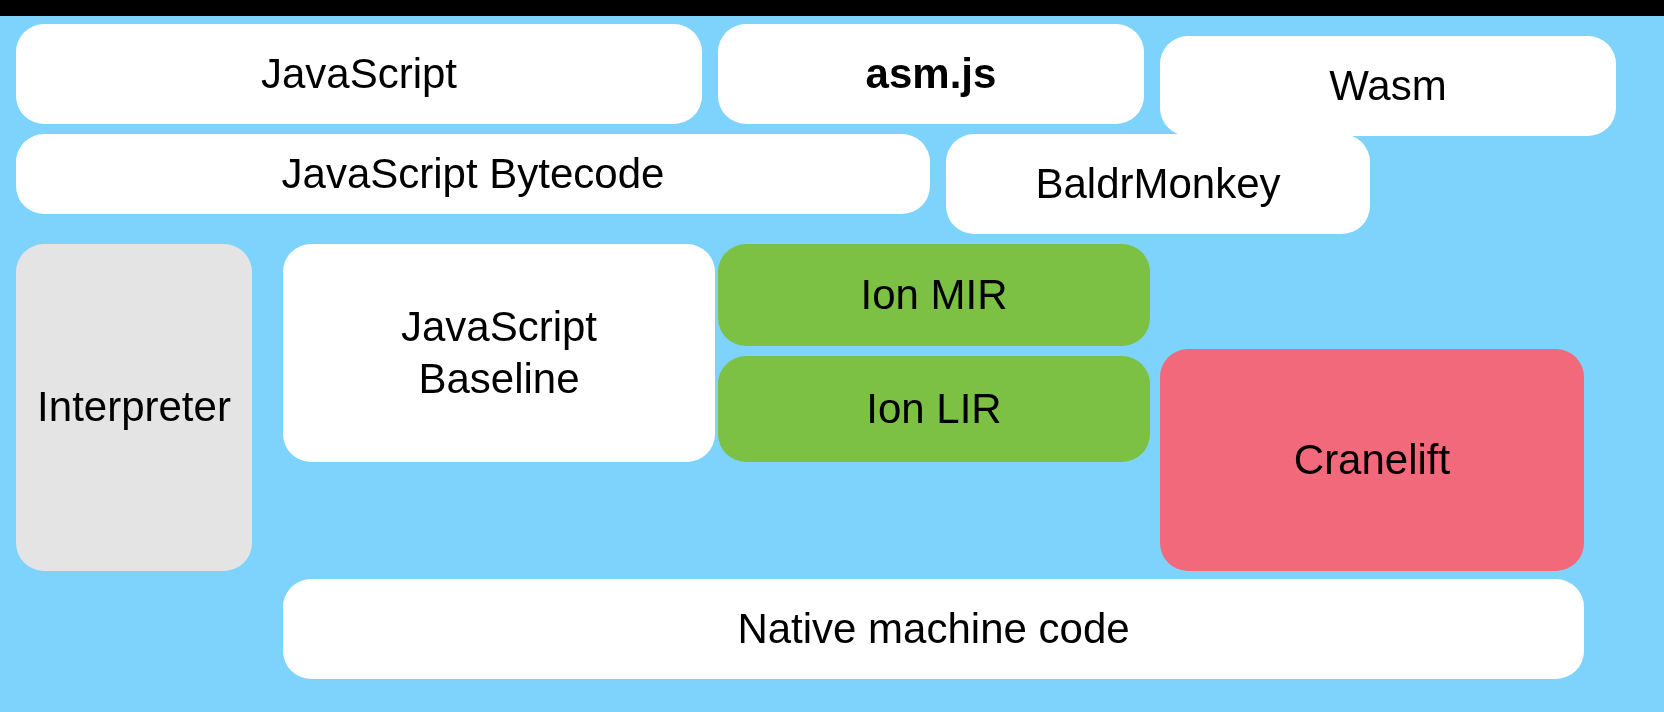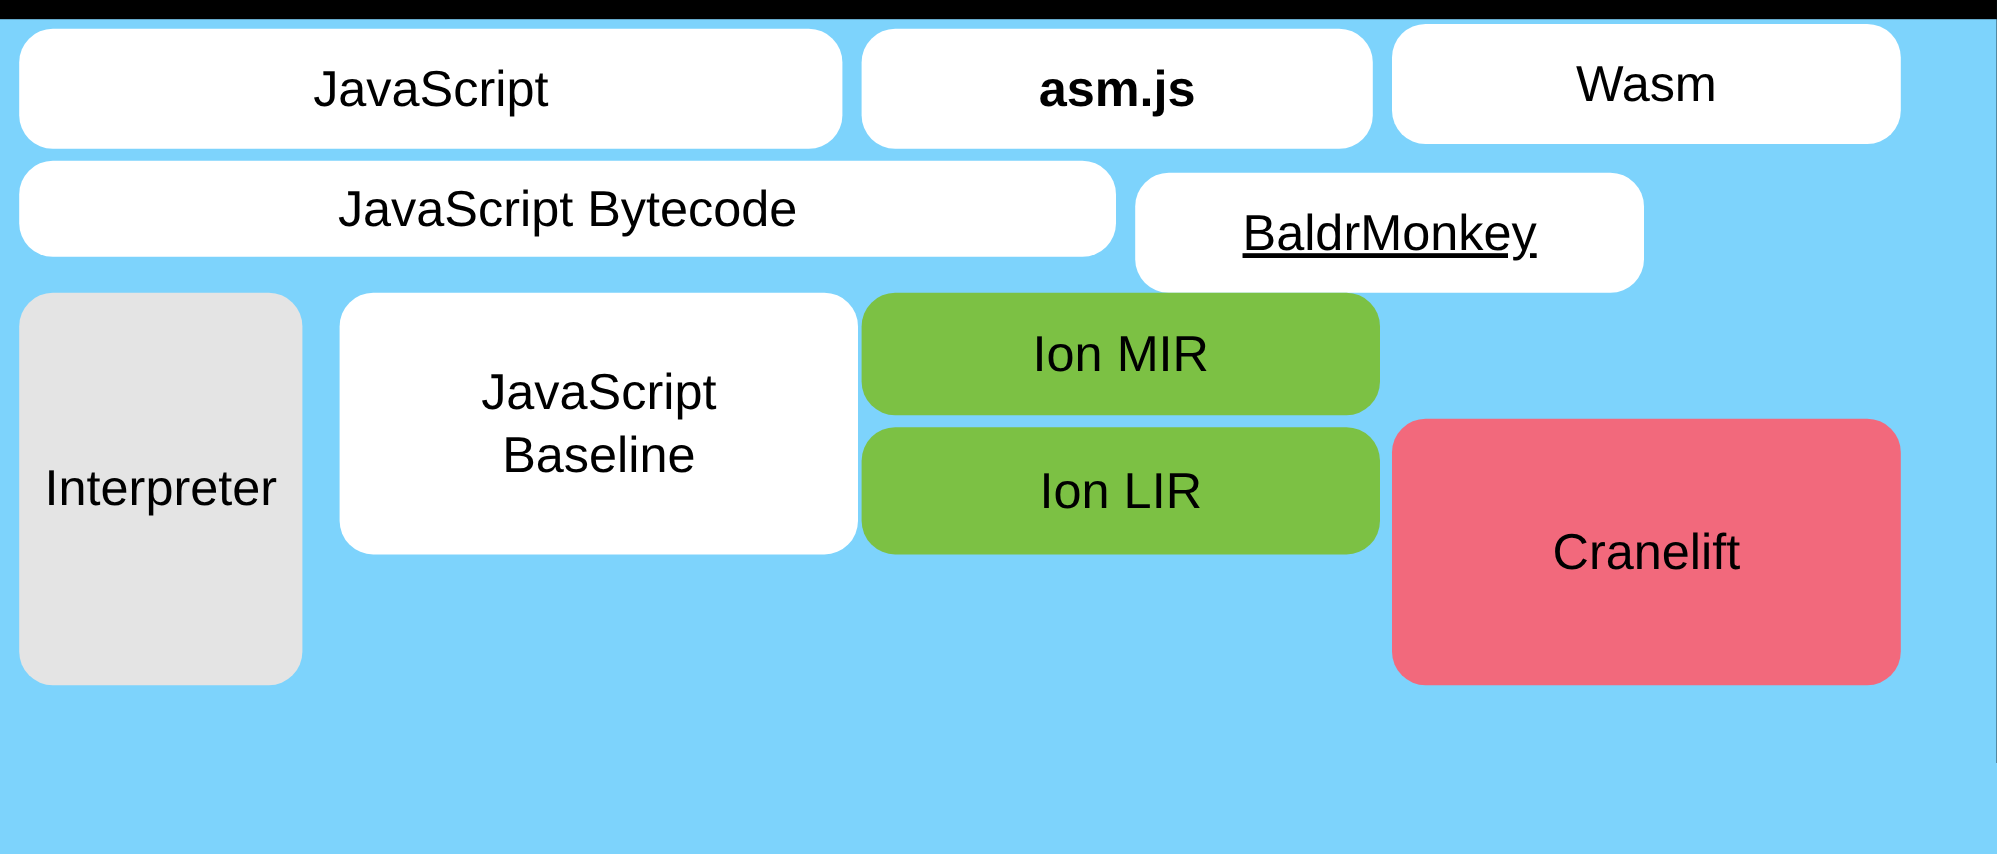--- a/index.html
+++ b/index.html
@@ -36,32 +36,33 @@
 </style>
 </head>
 <body>
 
 <div class="canvas">
 
   <div class="node white" style="left:16px;   top:8px;   width:686px; height:100px;">JavaScript</div>
 
   <div class="node white" style="left:718px;  top:8px;   width:426px; height:100px;font-weight:bold;">asm.js</div>
 
-  <div class="node white" style="left:1160px; top:4px;   width:424px; height:100px;">Wasm</div>
+  <div class="node white" style="left:1160px; top:20px;   width:456px; height:100px;">Wasm</div>
 
   <div class="node white" style="left:16px;   top:118px; width:914px; height:80px;">JavaScript Bytecode</div>
 
-  <div class="node white" style="left:946px;  top:128px; width:424px; height:100px;text-decoration:underline;">BaldrMonkey</div>
+  <div class="node white" style="left:946px;  top:118px; width:424px; height:100px;">BaldrMonkey</div>
 
   <div class="node gray" style="left:16px;   top:228px; width:236px; height:327px;">Interpreter</div>
 
   <div class="node white" style="left:283px;  top:228px; width:432px; height:218px;">JavaScript
 Baseline</div>
 
   <div class="node green" style="left:718px;  top:228px; width:432px; height:102px;">Ion MIR</div>
 
   <div class="node pink" style="left:1160px; top:333px; width:424px; height:222px;">Cranelift</div>
 
   <div class="node green" style="left:718px;  top:340px; width:432px; height:106px;">Ion LIR</div>
 
 
+  <div class="node white" style="left:283px;  top:563px; width:1301px; height:100px;">Native machine code</div>
 
 </div>
 
 </body></html>

